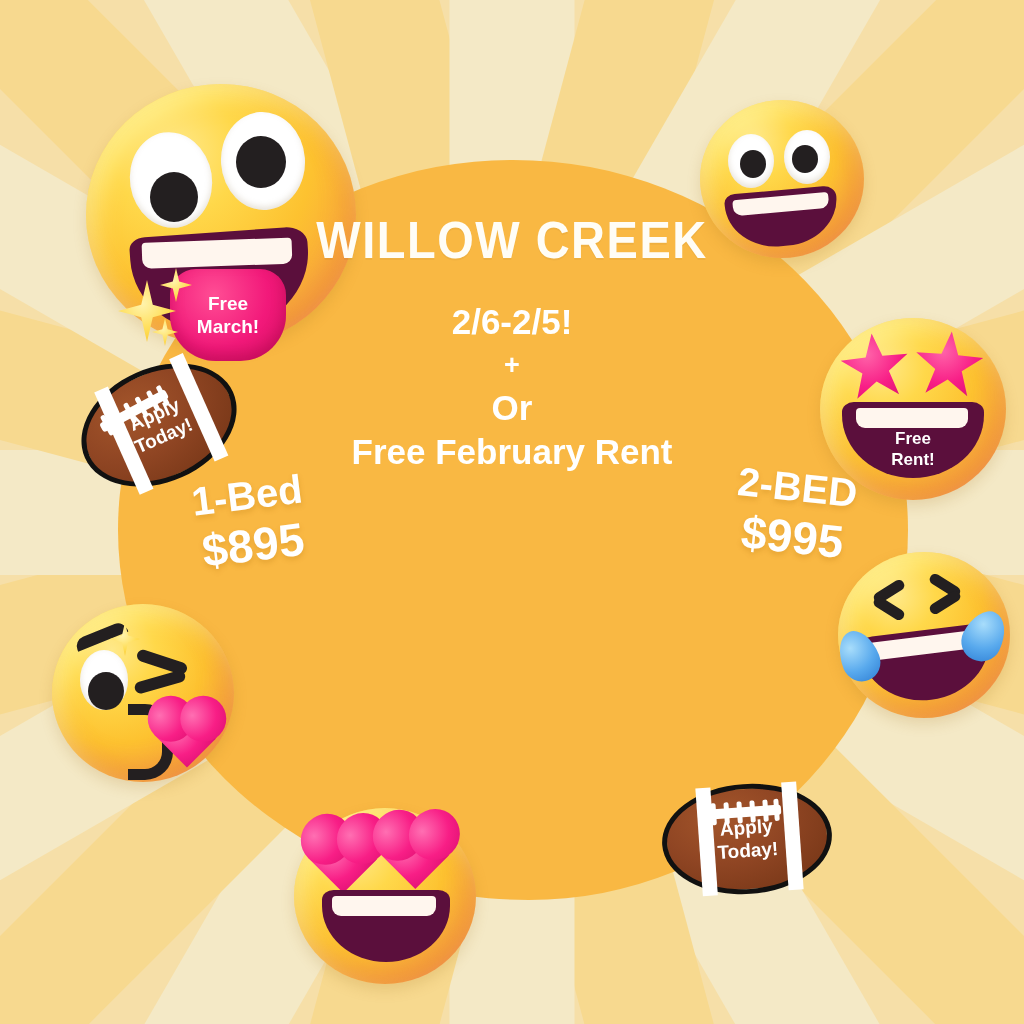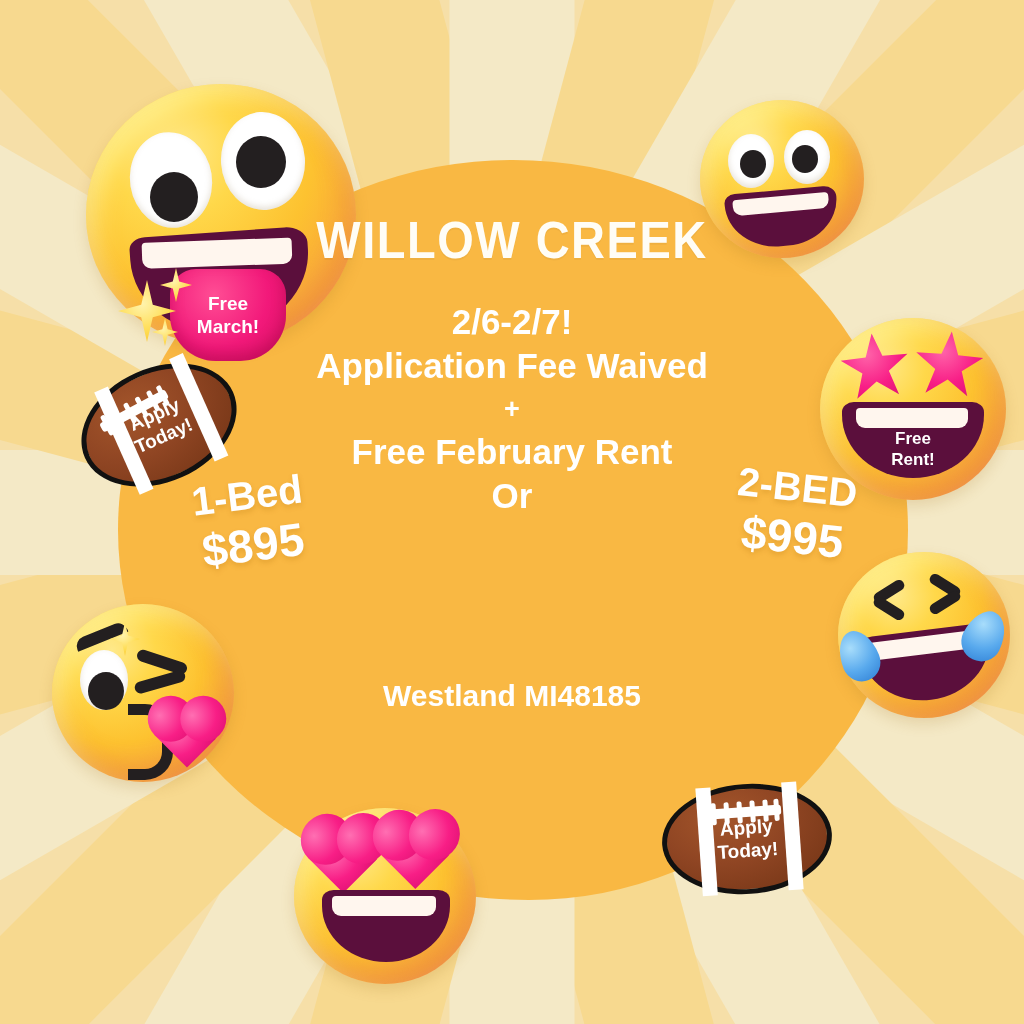--- a/index.html
+++ b/index.html
@@ -508,25 +508,23 @@
   </div>
   <div class="price" id="price-2bed">
     <span class="lbl">2-BED</span>
     <span class="amt">$995</span>
   </div>
 
   <div class="content">
     <div class="title">WILLOW CREEK</div>
 
     <div class="body-lines">
-      <span class="ln">2/6-2/7!</span>
-      <span class="ln">Application Fee Waived</span>
+      <span class="ln">2/6-2/5!</span>
       <span class="plus">+</span>
+      <span class="ln">Or</span>
       <span class="ln">Free February Rent</span>
-      <span class="ln">Or</span>
     </div>
 
     <div class="contact">
-      <span class="ln">Westland MI48185</span>
     </div>
   </div>
 
 </div>
 
 </body></html>

